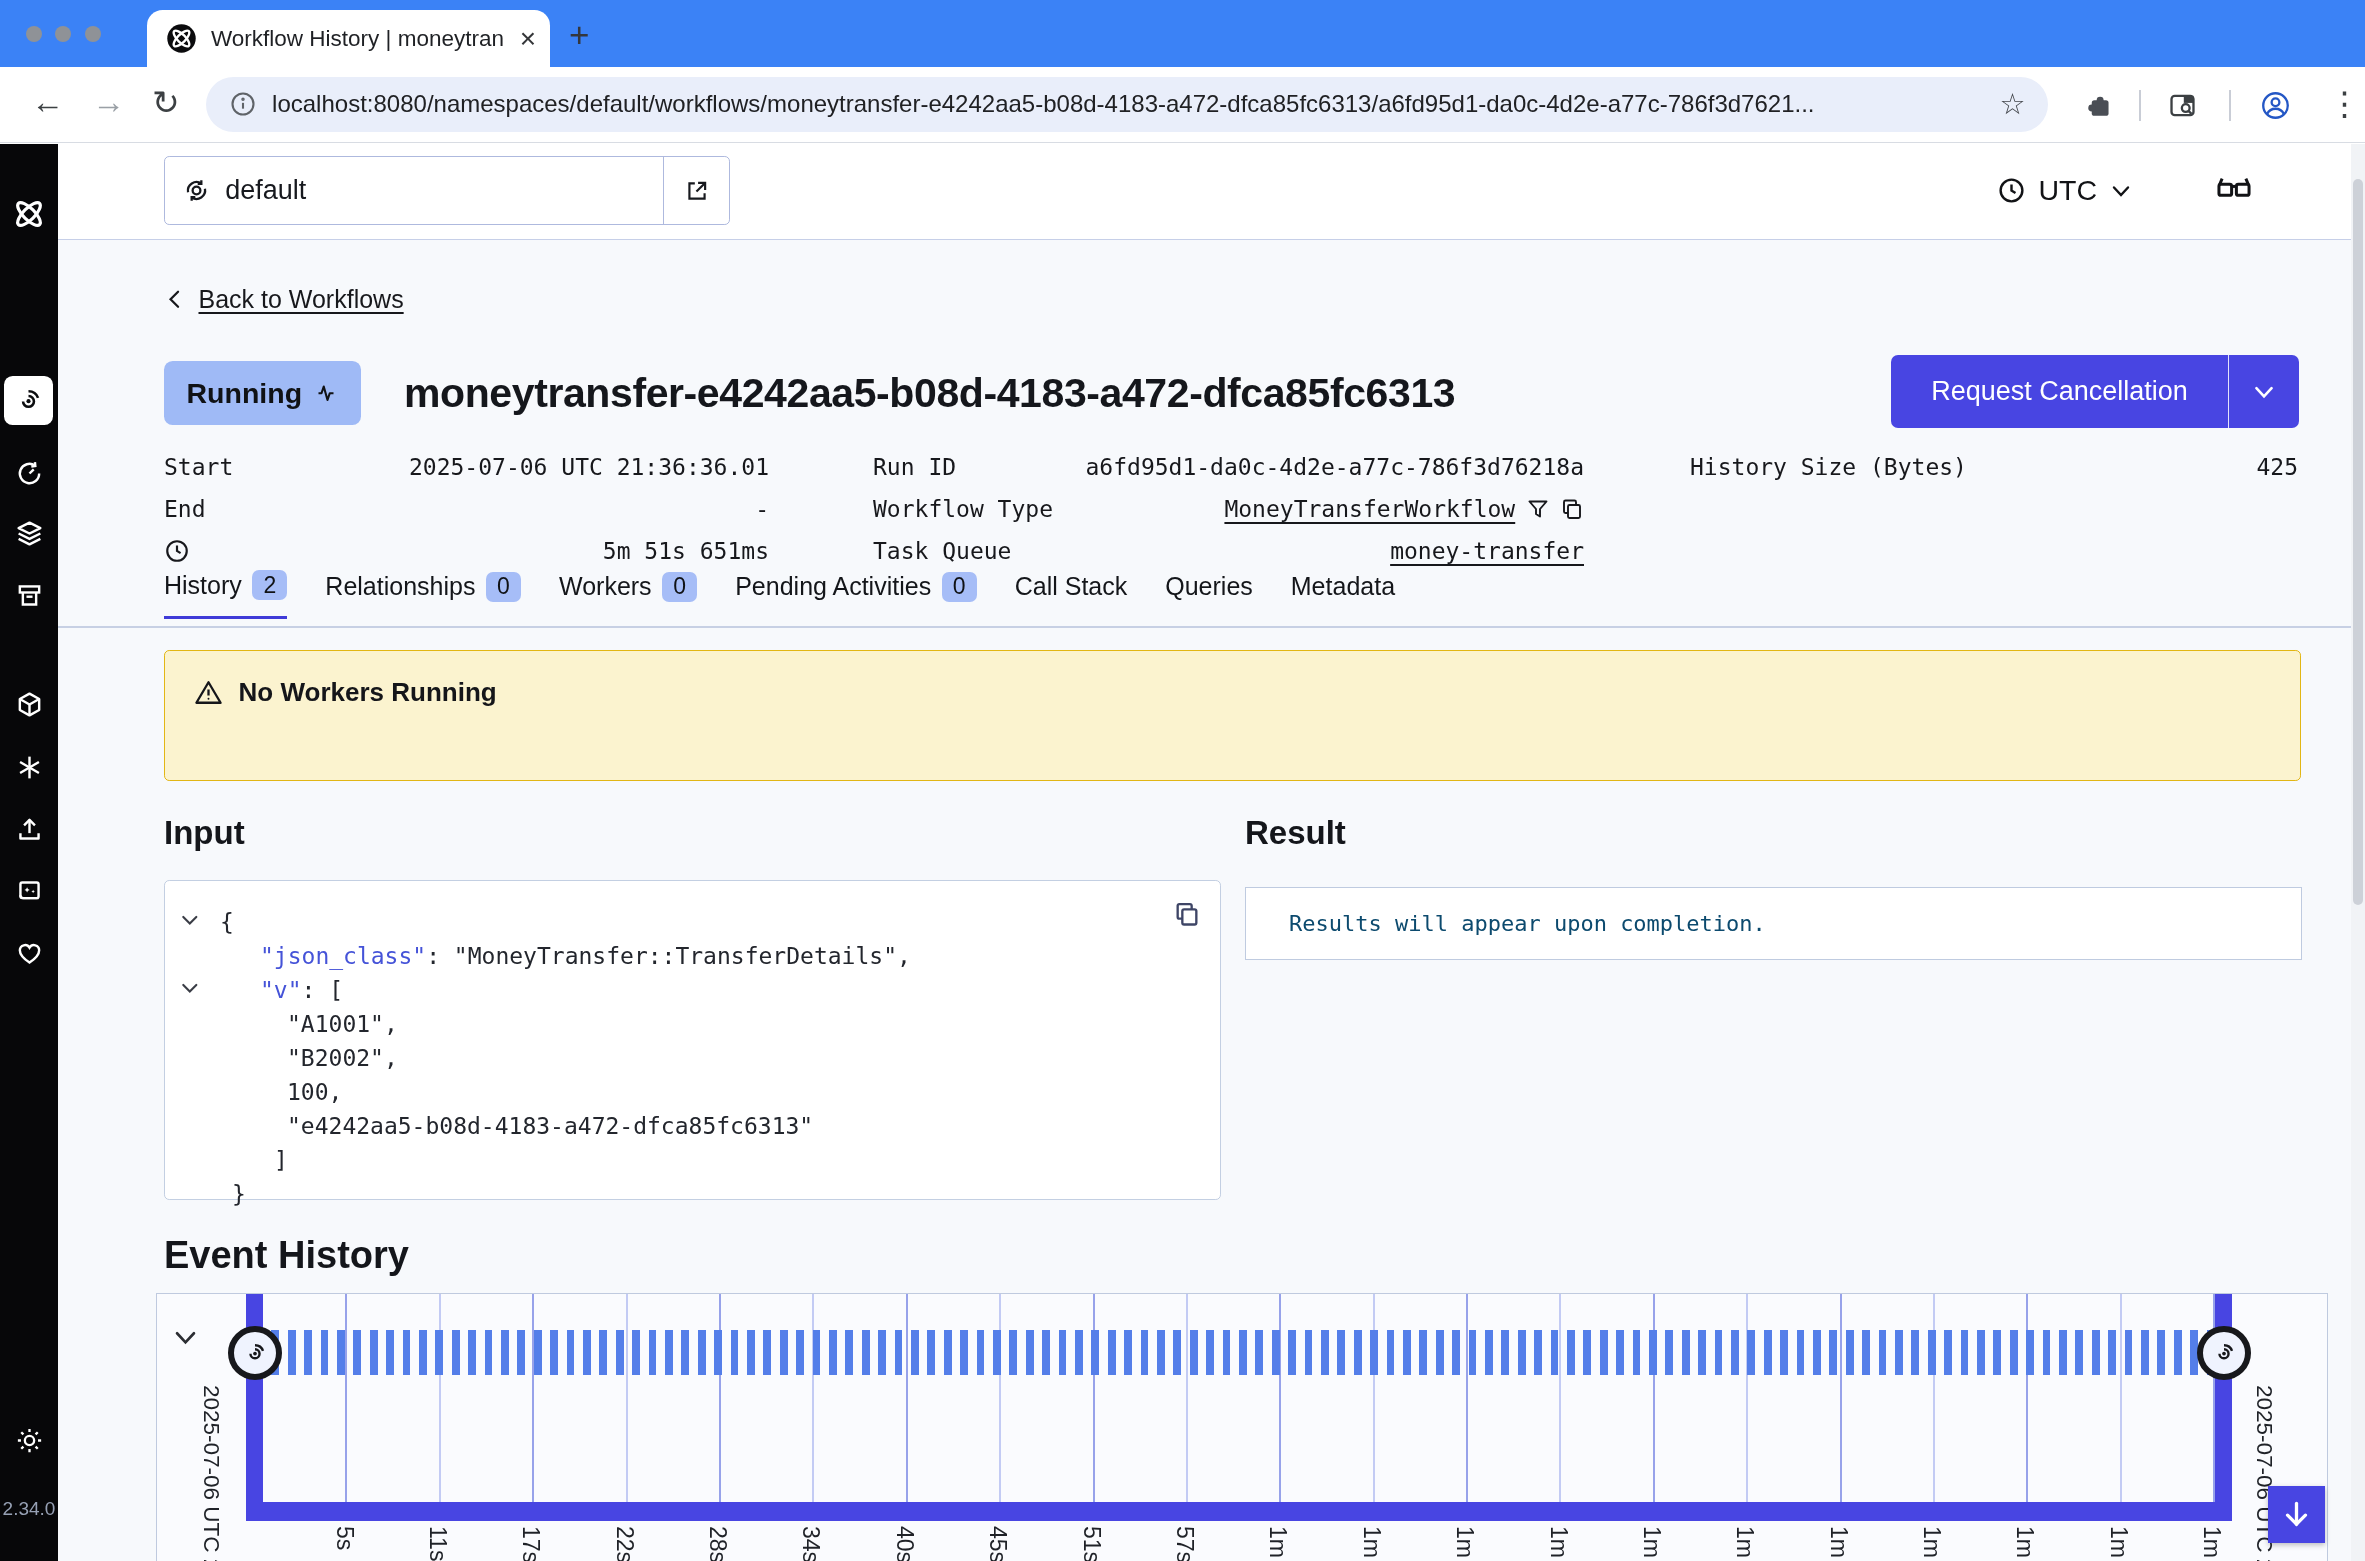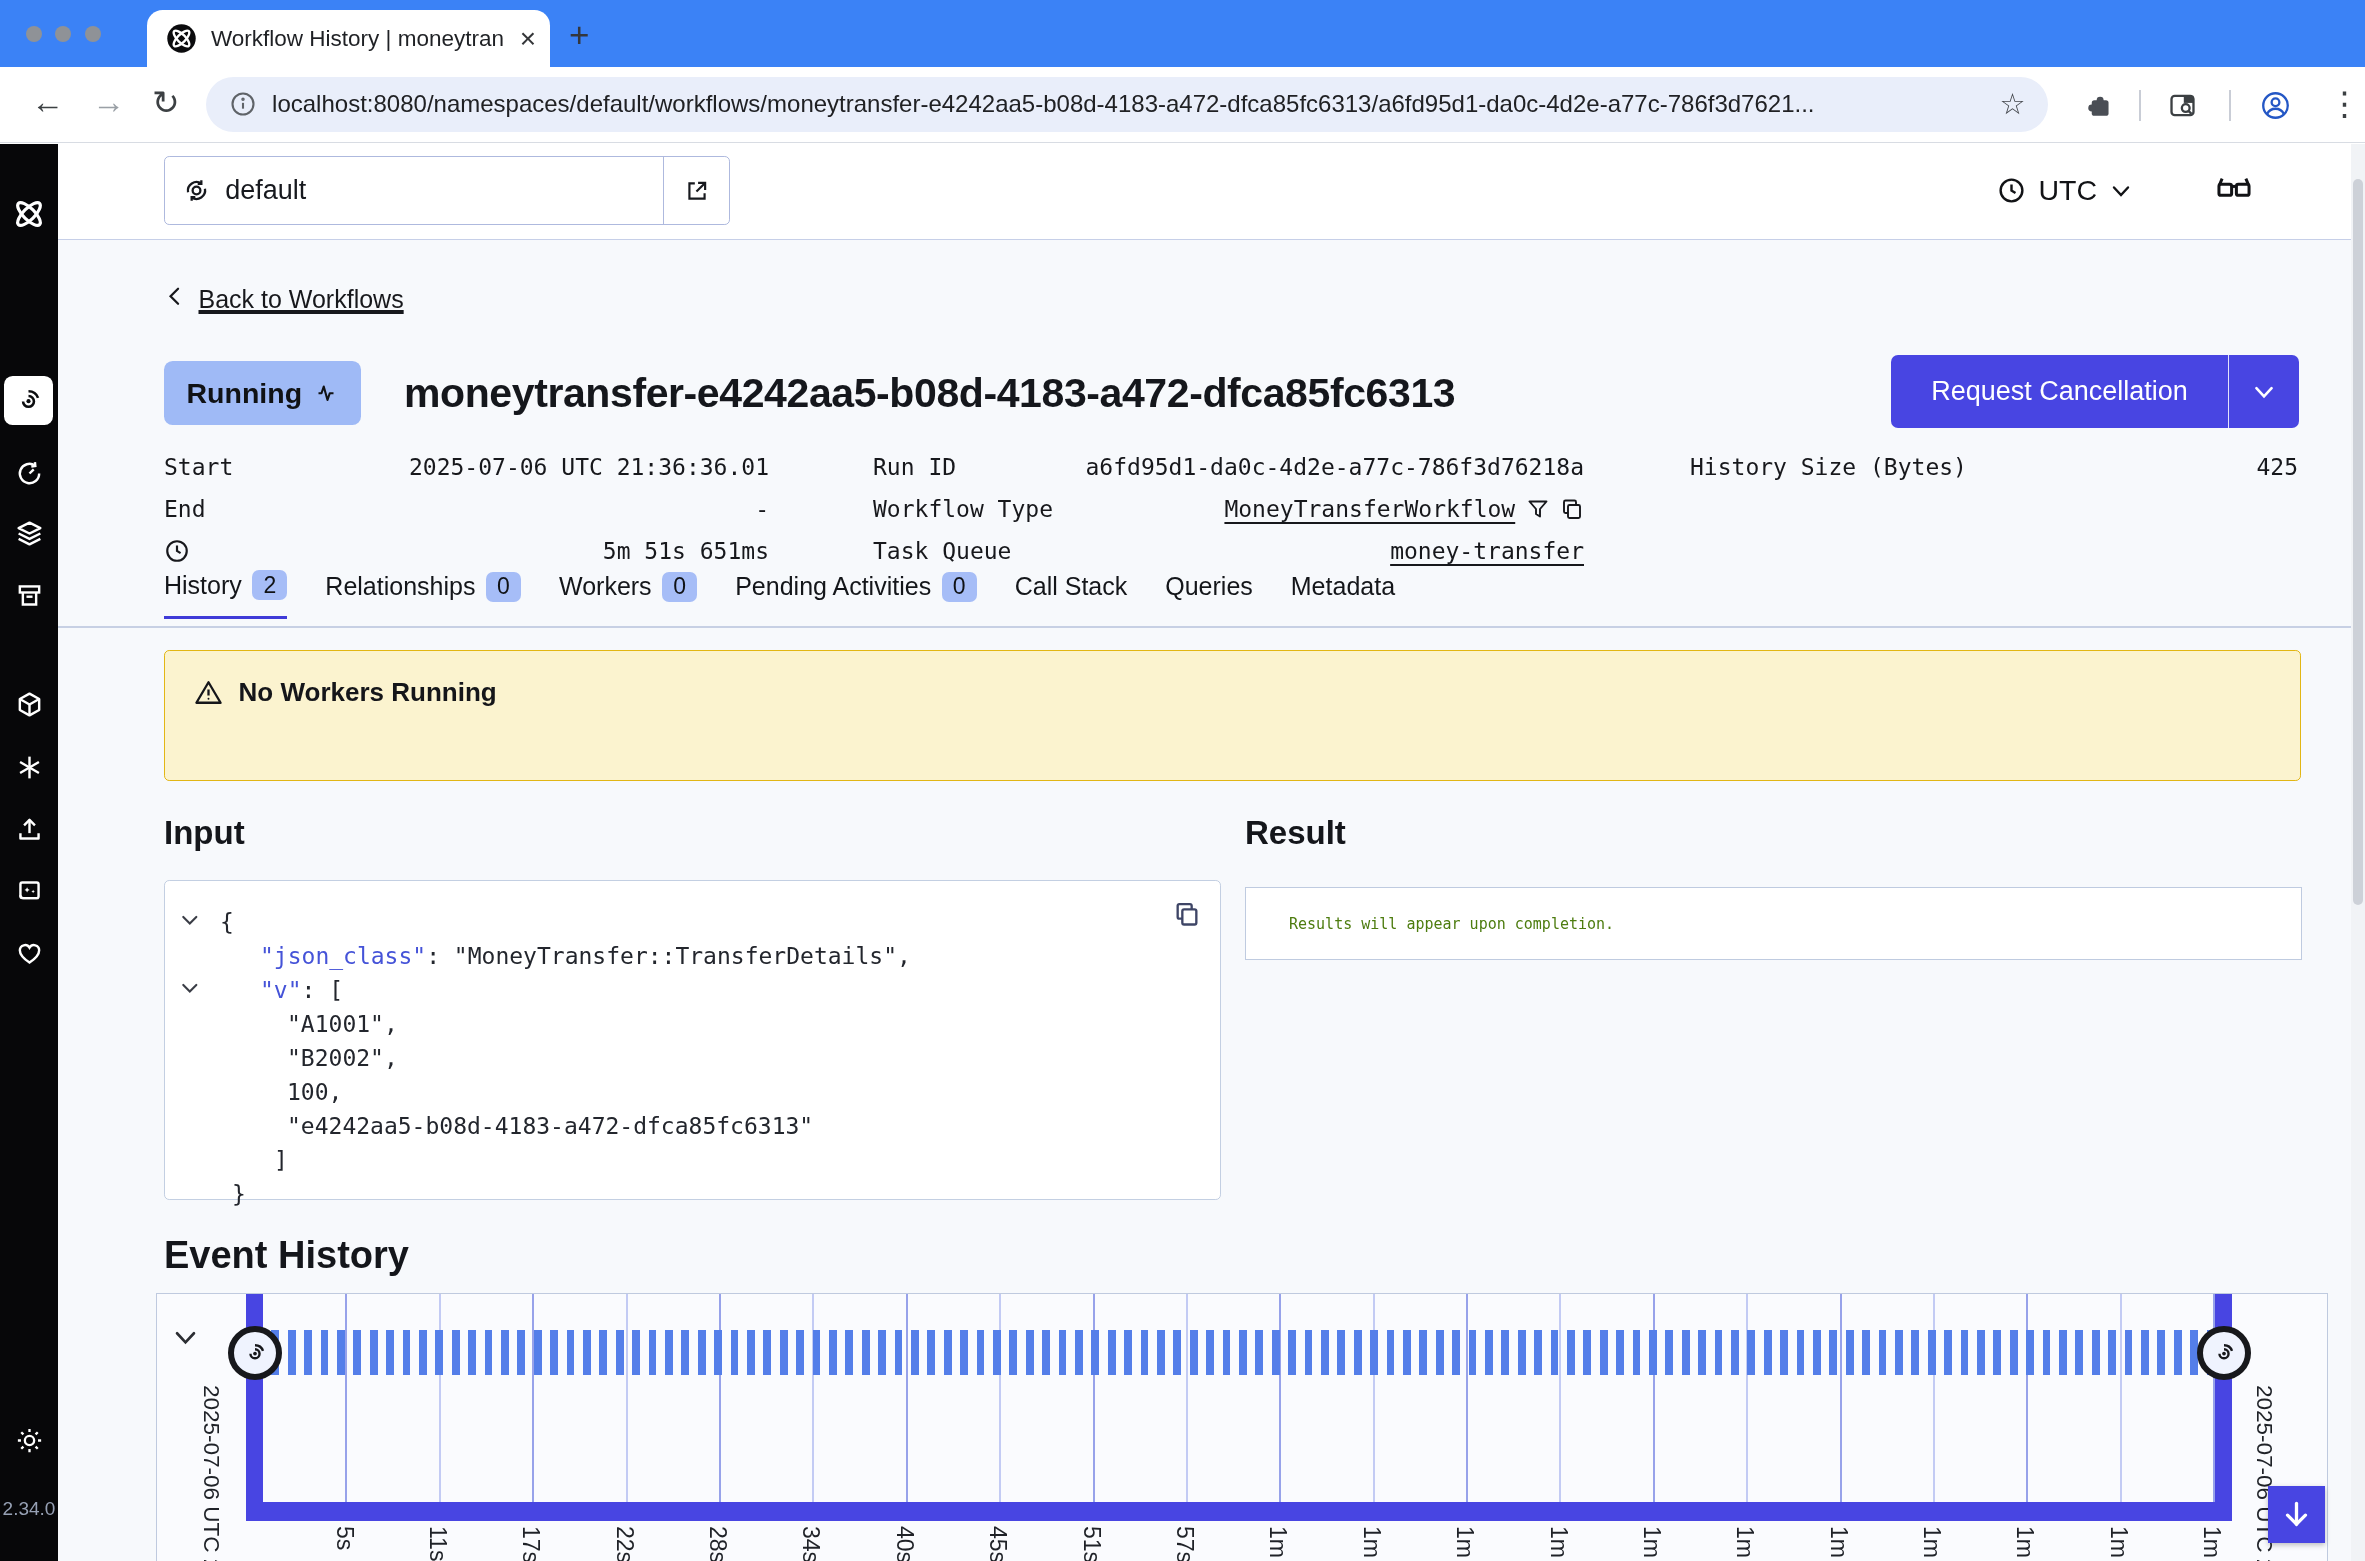--- a/index.html
+++ b/index.html
@@ -41,21 +41,21 @@
   #ns-main { flex:1; display:flex; align-items:center; padding:0 17.3px; gap:14px; color:#17191e; }
   #ns-name { font-size:27px; }
   #ns-ext { width:66px; border-left:1.7px solid #aeb9de; display:flex; align-items:center; justify-content:center; color:#17191e; }
   #tz-group { position:absolute; right:232px; top:19px; height:55px; display:flex; align-items:center; gap:12px; color:#121316; }
   #tz-label { font-size:28.5px; }
   #glasses { position:absolute; right:112px; top:26px; color:#121316; }
 
   #content { position:absolute; left:58px; right:0; top:96px; bottom:0; background:#f7f9fc; }
 
   
-  #back-link { position:absolute; left:106px; top:45px; display:flex; gap:12px; color:#17181c;text-decoration:underline; }
+  #back-link { position:absolute; left:106px; top:45px; display:flex; align-items:center; gap:12px; color:#17181c; }
   #back-label { font-size:25px; text-decoration:underline; text-underline-offset:4.3px; }
 
   
   #status-badge { position:absolute; left:106px; top:121px; height:64px; background:#9fbaf6; border-radius:8.6px;
                   display:flex; align-items:center; gap:12px; padding:0 22.5px; }
   #status-badge span { font-size:28.5px; font-weight:bold; color:#101215; }
   #wf-title { position:absolute; left:346px; top:121px; height:64px; line-height:64px; font-size:41px;
               font-weight:bold; color:#15171c; letter-spacing:-0.4px; }
   #cancel-btn { position:absolute; left:1833px; top:115px; width:408px; height:73px; background:#4845e2;
                 border-radius:7px; display:flex; color:#fff; }
@@ -91,21 +91,21 @@
   #input-box { position:absolute; left:106px; top:640px; width:1057px; height:320px; background:#fff;
                border:1.7px solid #c3cfe2; border-radius:5.2px; }
   #code { position:absolute; left:55px; top:24px; right:69px; font-family:"DejaVu Sans Mono", monospace;
           font-size:23px; color:#23262d; }
   .code-line { position:relative; height:34px; line-height:34px; white-space:pre; }
   .code-line .key { color:#4553d8; }
   .gut { position:absolute; left:-38px; top:9.5px; color:#3a3d46; }
   #copy-input { position:absolute; right:19px; top:19px; color:#3e4566; }
   #result-box { position:absolute; left:1187px; top:647px; width:1057px; height:73px; background:#fff;
                 border:1.7px solid #bfcbe0; display:flex; align-items:center; padding-left:43px; }
-  #result-text { font-family:"DejaVu Sans Mono", monospace; font-size:15px; color:#4d7c0f; }
+  #result-text { font-family:"DejaVu Sans Mono", monospace; font-size:22px; color:#0c4a6e; }
 
   
   #eh-heading { position:absolute; left:106px; top:994px; font-size:38px; font-weight:bold; color:#14161b; }
   #chart { position:absolute; left:98px; top:1053px; width:2172px; height:484px; background:#fafbfe;
            border:1.7px solid #bfcadf; }
   .gridline { position:absolute; top:0; height:208px; width:1.7px; }
   .gl-a { background:#97a2ea; } .gl-b { background:#c3cbf4; }
   #start-line { position:absolute; left:89px; top:0; width:17.3px; height:208px; background:#4845e2; }
   #end-line { position:absolute; left:2058px; top:0; width:17.3px; height:208px; background:#4845e2; }
   #baseline { position:absolute; left:89px; top:208px; width:1986px; height:19px; background:#4845e2; }

